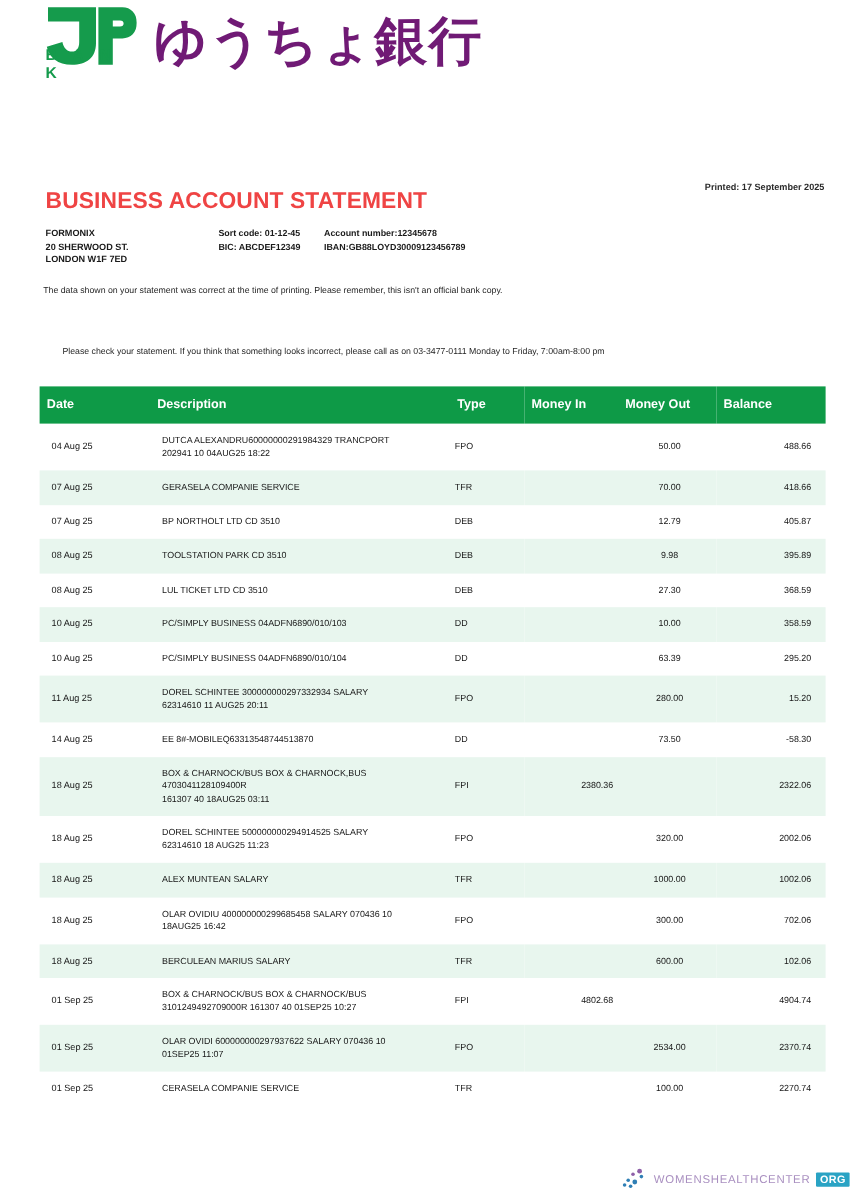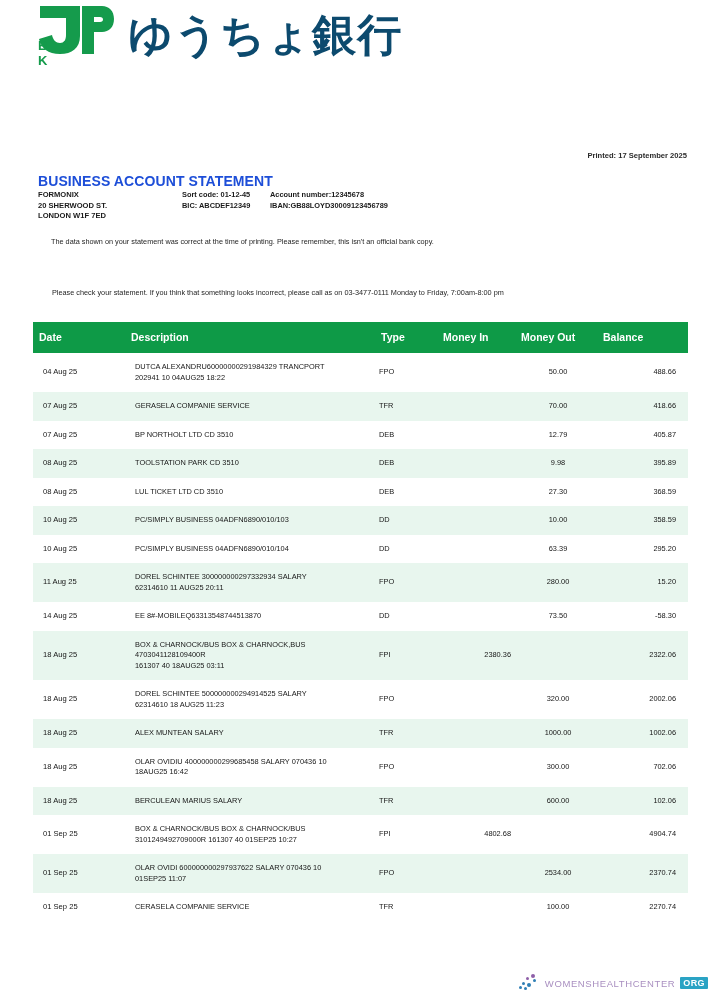--- a/index.html
+++ b/index.html
@@ -35,36 +35,36 @@
     bottom: -2px;
     font-size: 13px;
     font-weight: bold;
     letter-spacing: 5px;
     color: #159b4c;
     font-family: "Liberation Sans", sans-serif;
   }
   .jp-jp-text {
     font-size: 44px;
     font-weight: bold;
-    color: #0c4a6e;
+    color: #701a75;
     letter-spacing: 1px;
     line-height: 1;
     font-family: "DejaVu Sans", sans-serif;
     white-space: nowrap;
   }
 
   
   .doc-title {
     position: absolute;
     left: 38px;
-    top: 173px;
-    font-size: 14px;
+    top: 157px;
+    font-size: 19px;
     font-weight: bold;
     letter-spacing: 0.1px;
-    color: #1d4ed8;
+    color: #ef4444;
   }
   .printed-date {
     position: absolute;
     right: 33px;
     top: 151px;
     font-size: 7.6px;
     font-weight: bold;
     color: #2b2b2b;
   }
 
@@ -85,21 +85,21 @@
     font-weight: bold;
     line-height: 10.5px;
     color: #1a1a1a;
   }
   .acct-row { display: flex; margin-left: 24px; }
   .acct-col-a { width: 88px; }
   .acct-col-b { }
 
   .note-1 {
     position: absolute;
-    left: 51px;
+    left: 36px;
     top: 237px;
     font-size: 7.3px;
     color: #1f1f1f;
     text-align: center;
   }
   .note-2 {
     position: absolute;
     left: 52px;
     top: 288px;
     font-size: 7.3px;

